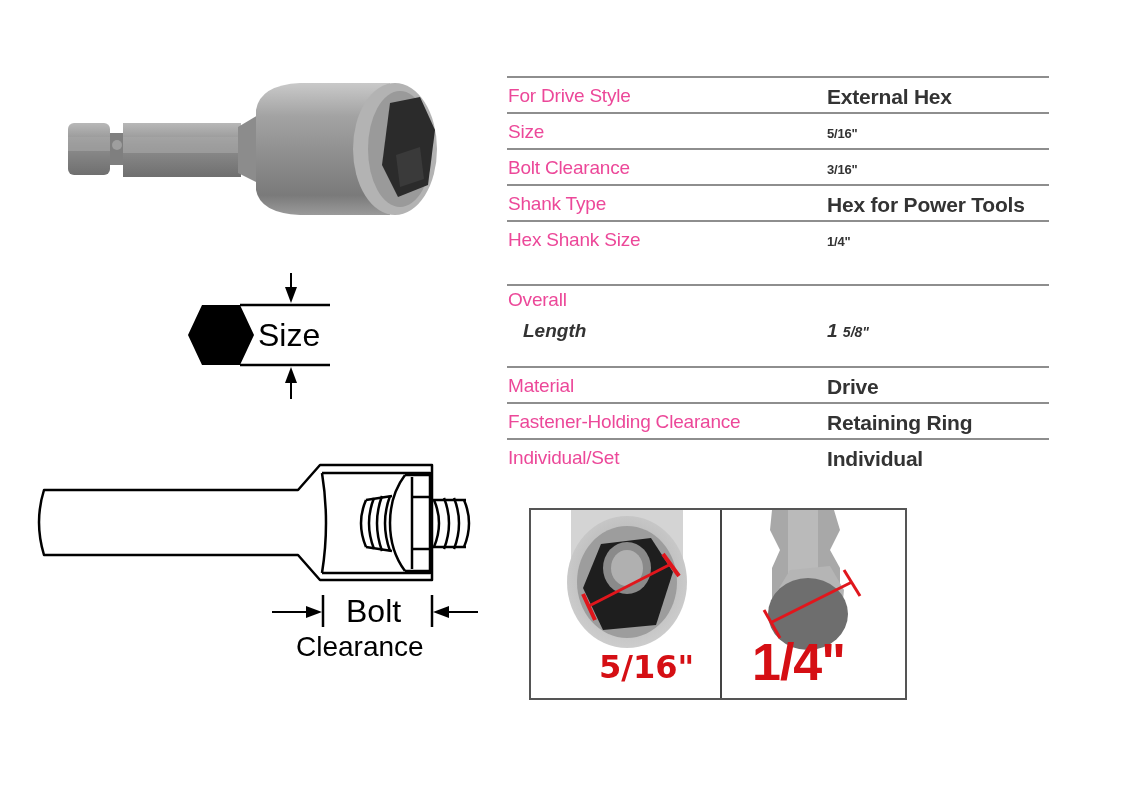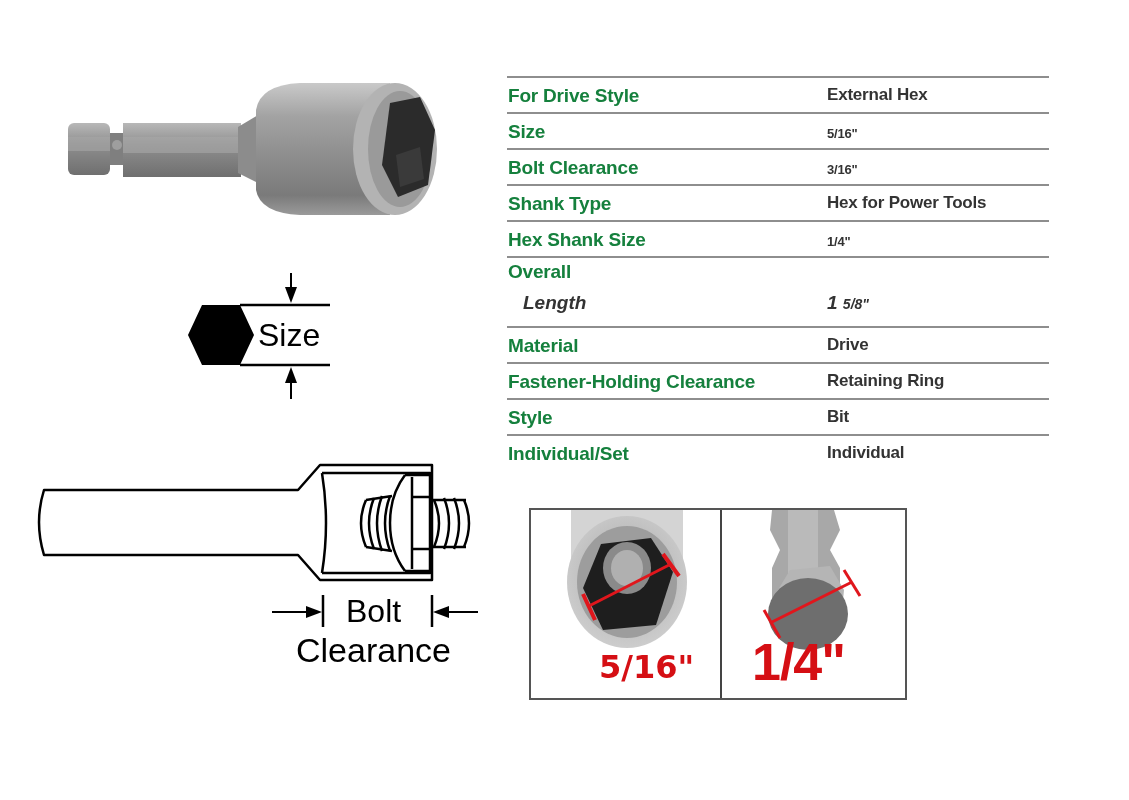--- a/index.html
+++ b/index.html
@@ -1,23 +1,23 @@
 <!DOCTYPE html>
 <html><head>
 <meta charset="utf-8">
 <style>
   html, body { margin: 0; padding: 0; background: #ffffff; }
   body { width: 1129px; height: 800px; position: relative; overflow: hidden; font-family: "Liberation Sans", sans-serif; }
 
   
   .spec-table { position: absolute; left: 507px; top: 76px; width: 542px; }
   .spec-row { position: relative; height: 36px; border-top: 2px solid #8e8e8e; box-sizing: border-box; }
-  .spec-row.group { height: 70px; }
-  .spec-label { position: absolute; left: 1px; top: 7px; font-size: 19px; font-weight: bold; color: #15803d; letter-spacing: -0.2px; white-space: nowrap; }
-  .spec-value { position: absolute; left: 320px; top: 7px; font-size: 17px; font-weight: bold; color: #333333; letter-spacing: -0.2px; white-space: nowrap; }
+  .spec-row.group { height: 82px; margin-top: 28px; }
+  .spec-label { position: absolute; left: 1px; top: 7px; font-size: 19px; font-weight: normal; color: #ec4899; letter-spacing: -0.2px; white-space: nowrap; }
+  .spec-value { position: absolute; left: 320px; top: 7px; font-size: 21px; font-weight: bold; color: #333333; letter-spacing: -0.2px; white-space: nowrap; }
   .spec-value.small { font-size: 13px; top: 12px; }
   .sub-row { position: absolute; left: 0; width: 100%; height: 30px; }
   .sub-label { position: absolute; left: 16px; top: 0; font-size: 19px; font-weight: bold; color: #333333; }
   .sub-value { position: absolute; left: 320px; top: 0; font-size: 19px; font-weight: bold; color: #333333; }
   .sub-value .frac { font-size: 14px; }
 
   
   .photo-box { position: absolute; left: 529px; top: 508px; width: 378px; height: 192px; border: 2px solid #555555; box-sizing: border-box; display: flex; }
   .photo-panel { position: relative; height: 100%; overflow: hidden; }
   .photo-panel.left { width: 189px; border-right: 2px solid #444444; }
@@ -115,21 +115,21 @@
     </g>
 
     <line x1="293" y1="140" x2="293" y2="172" stroke="#000" stroke-width="2.5"></line>
     <line x1="402" y1="140" x2="402" y2="172" stroke="#000" stroke-width="2.5"></line>
     <line x1="242" y1="157" x2="282" y2="157" stroke="#000" stroke-width="2"></line>
     <polygon points="276,151 276,163 292,157" fill="#000"></polygon>
     <line x1="413" y1="157" x2="448" y2="157" stroke="#000" stroke-width="2"></line>
     <polygon points="419,151 419,163 403,157" fill="#000"></polygon>
   </svg>
   <span class="diagram-text" style="left:316px;top:138px;font-size:32px;">Bolt</span>
-  <span class="diagram-text" style="left:266px;top:176px;font-size:34px;">Clearance</span>
+  <span class="diagram-text" style="left:266px;top:176px;font-size:28px;">Clearance</span>
 </div>
 
 <div class="spec-table">
   <div class="spec-row">
     <span class="spec-label">For Drive Style</span>
     <span class="spec-value">External Hex</span>
   </div>
   <div class="spec-row">
     <span class="spec-label">Size</span>
     <span class="spec-value small">5/16"</span>
@@ -153,24 +153,20 @@
       <span class="sub-value"><span>1</span> <span class="frac">5/8"</span></span>
     </div>
   </div>
   <div class="spec-row">
     <span class="spec-label">Material</span>
     <span class="spec-value">Drive</span>
   </div>
   <div class="spec-row">
     <span class="spec-label">Fastener-Holding Clearance</span>
     <span class="spec-value">Retaining Ring</span>
-  </div>
-  <div class="spec-row">
-    <span class="spec-label">Style</span>
-    <span class="spec-value">Bit</span>
   </div>
   <div class="spec-row">
     <span class="spec-label">Individual/Set</span>
     <span class="spec-value">Individual</span>
   </div>
 </div>
 
 <div class="photo-box">
   <div class="photo-panel left">
     <svg class="abs" style="left:0;top:0;" width="189" height="190" viewBox="0 0 189 190">

